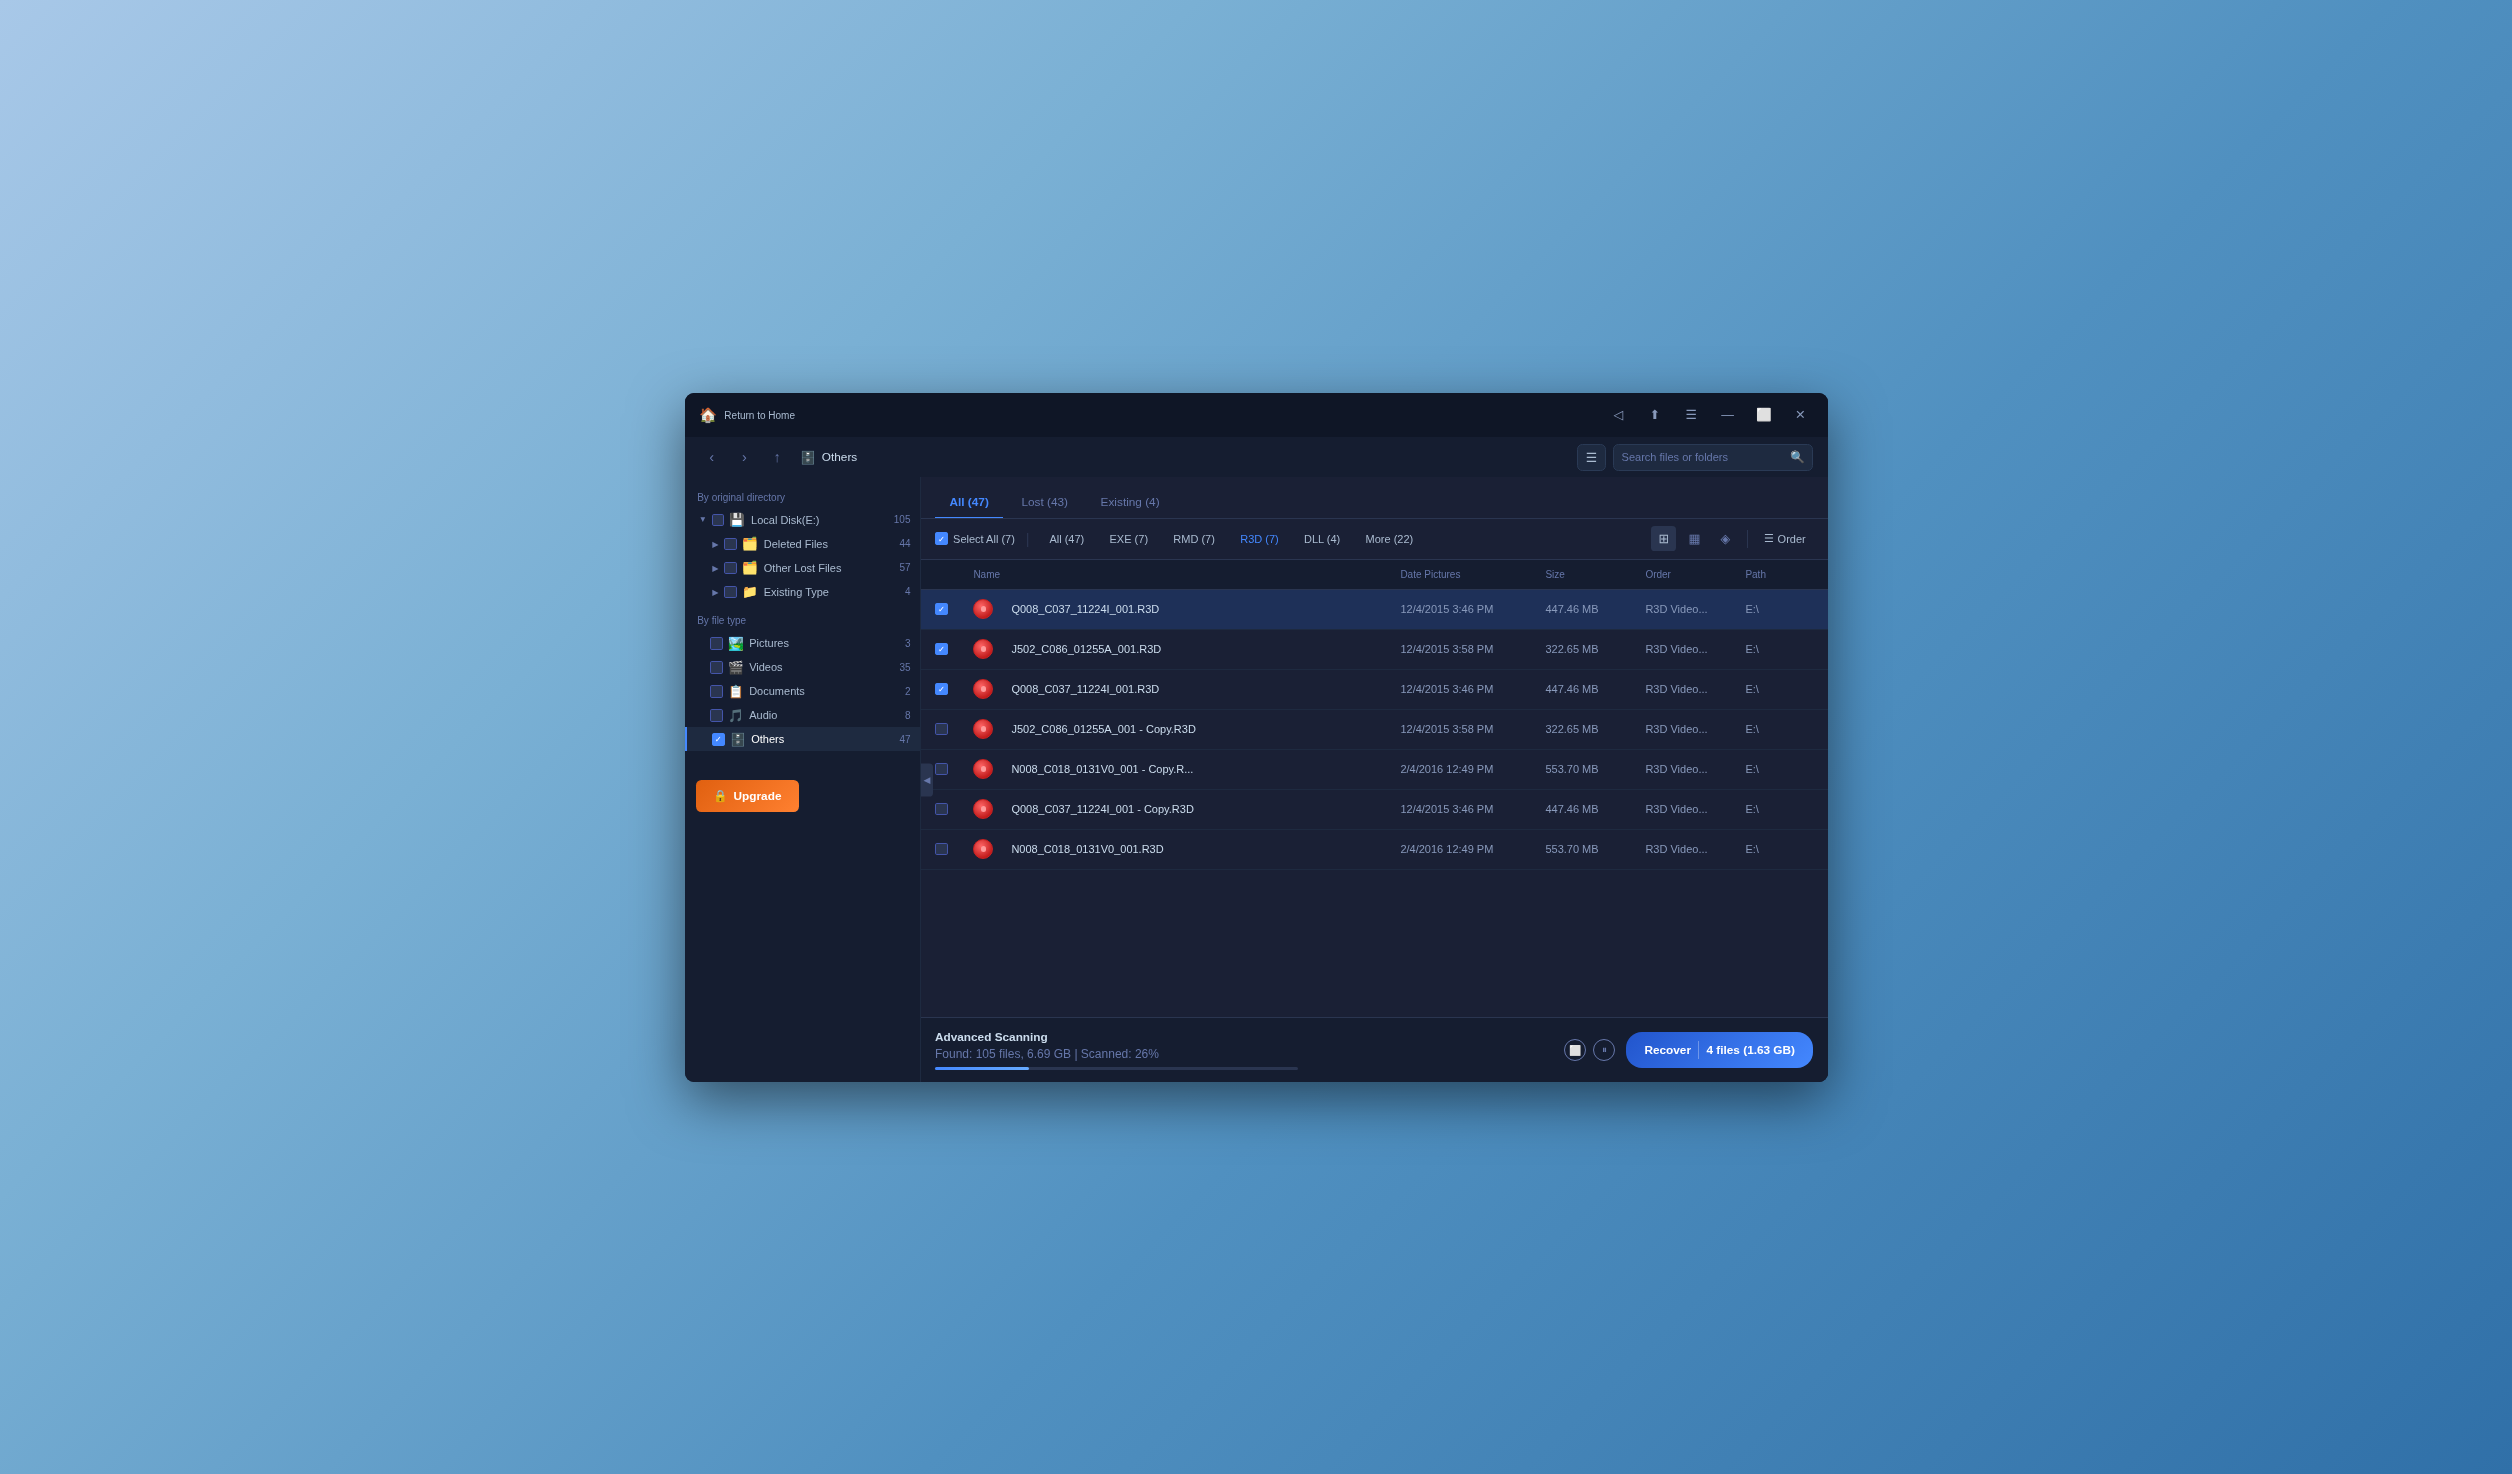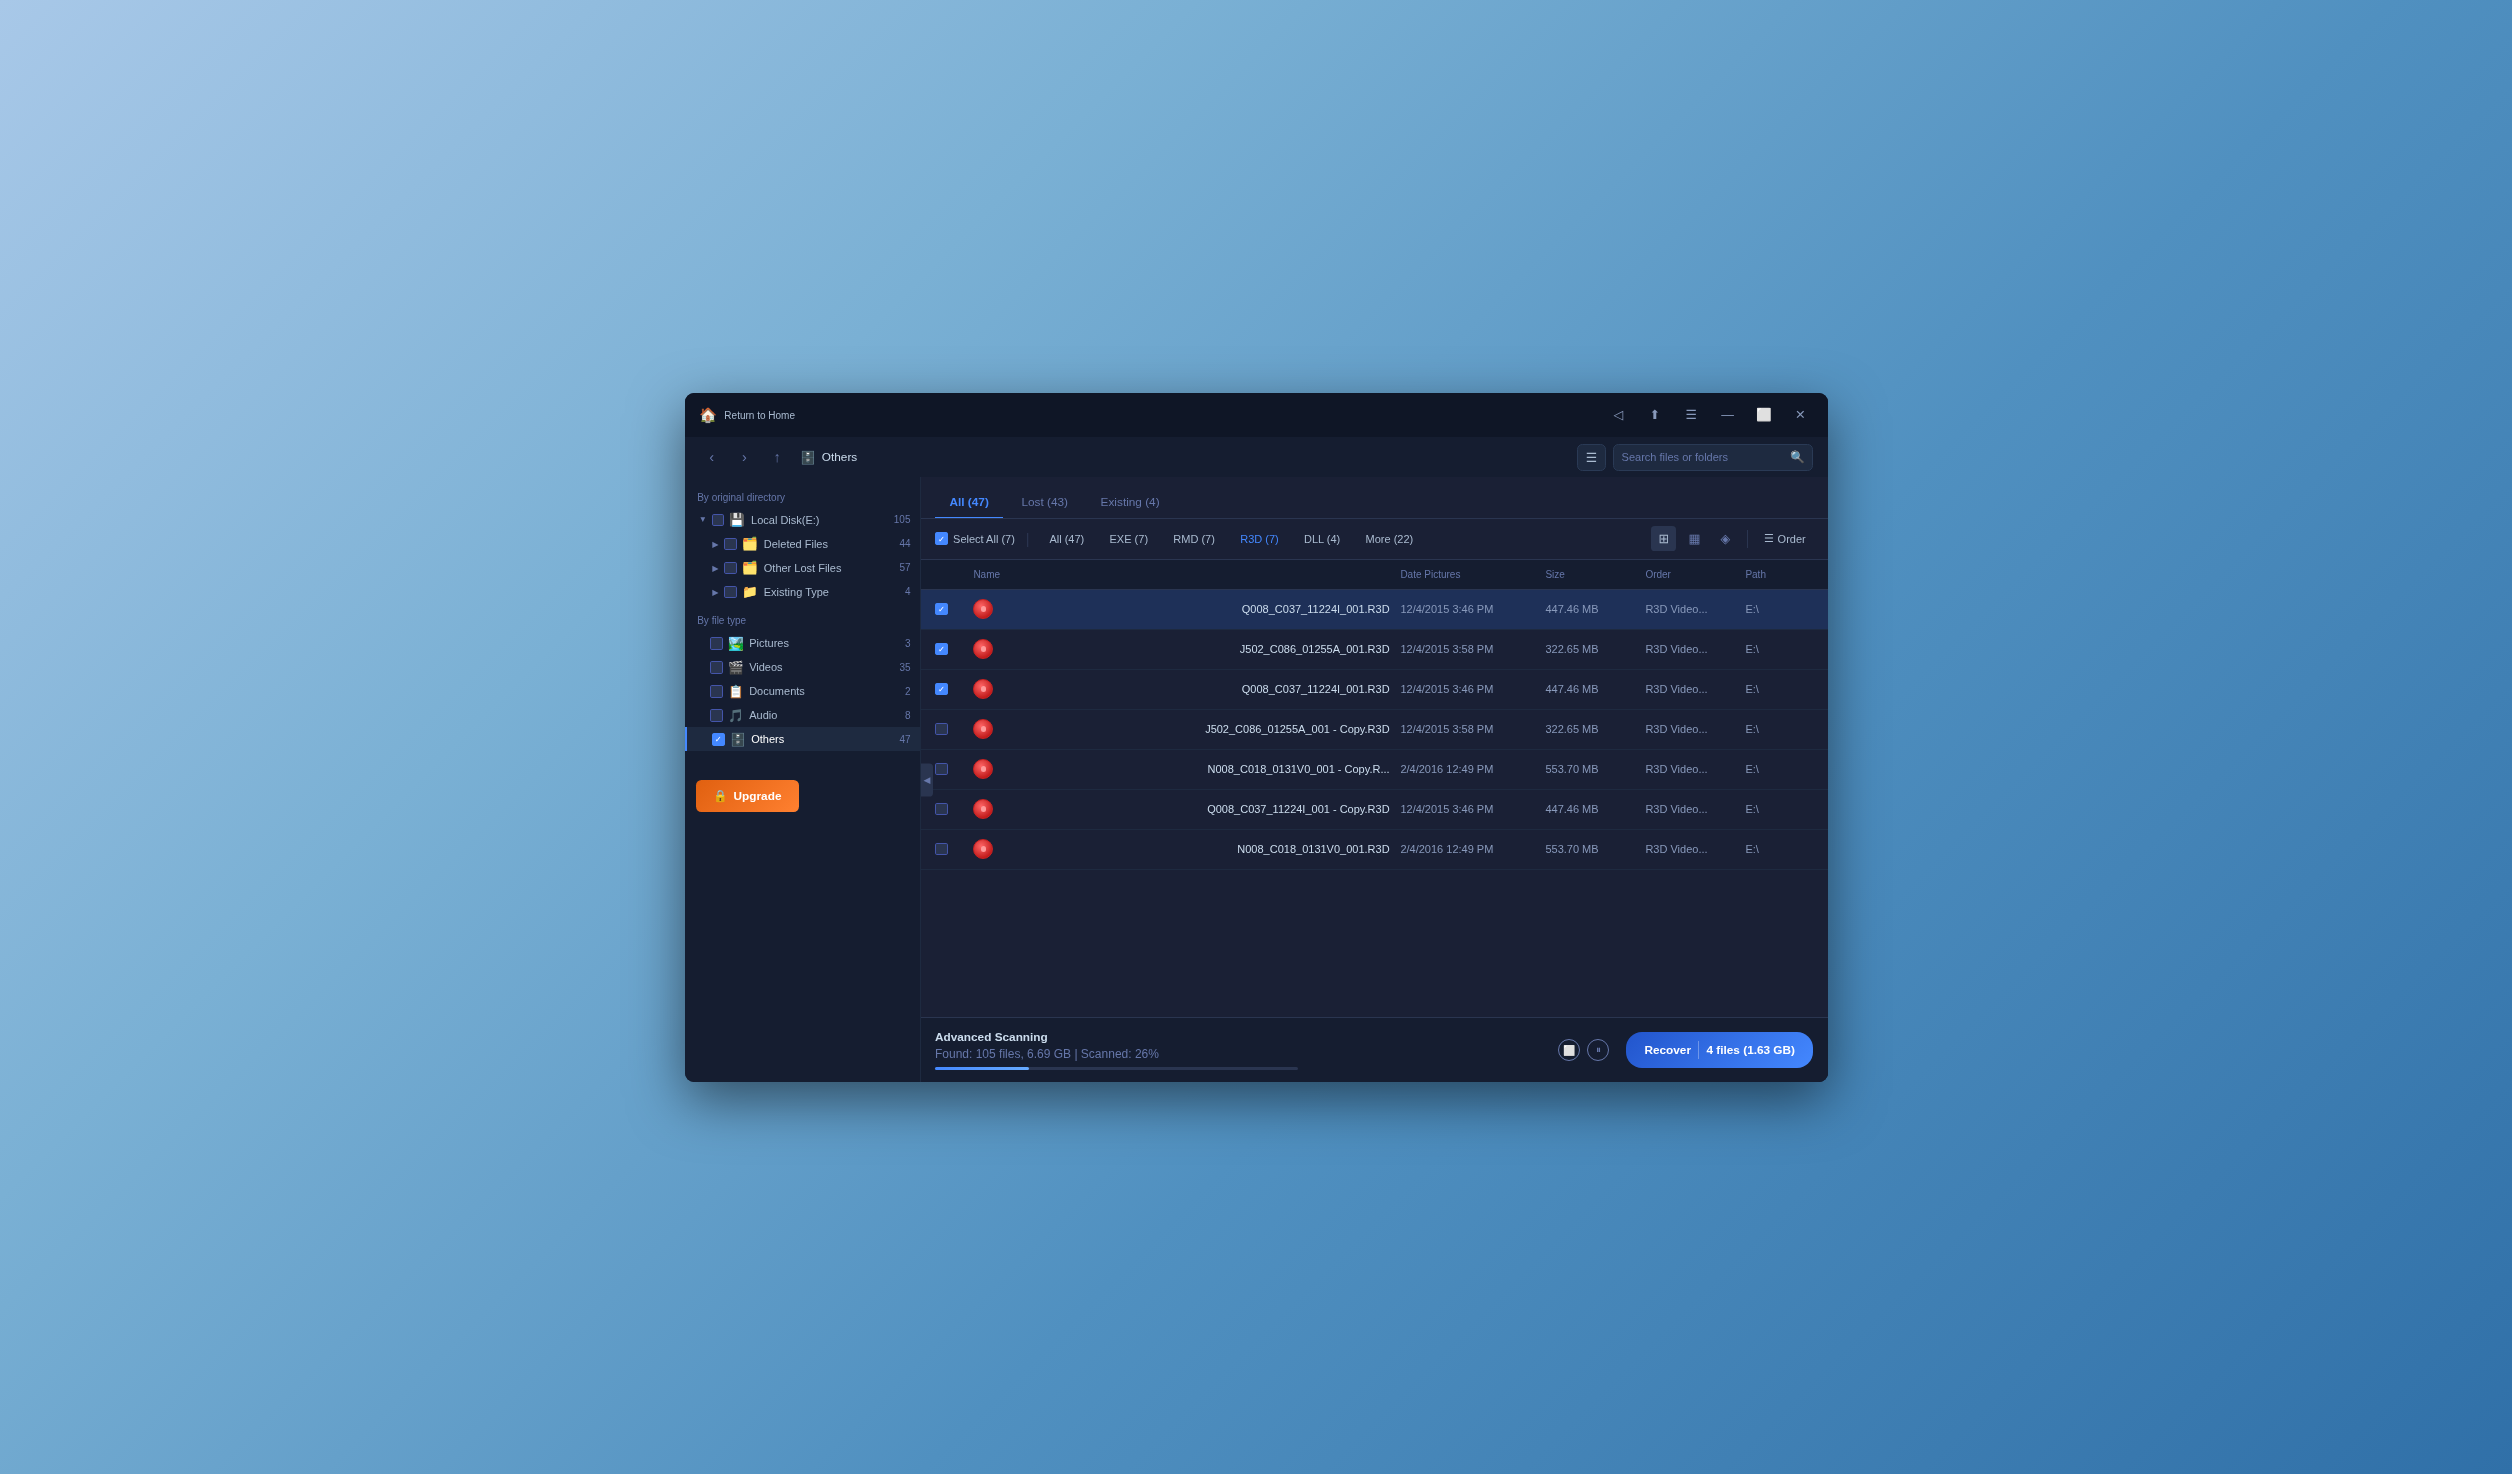--- a/index.html
+++ b/index.html
@@ -321,23 +321,22 @@
       flex-shrink: 0;
       display: flex;
       align-items: center;
       justify-content: center;
     }
     .row-checkbox.checked { background: #4488ff; border-color: #4488ff; }
     .row-checkbox.checked::after { content: '✓'; color: white; font-size: 8.2px; }
     .row-name {
       display: flex;
       align-items: center;
-      gap: 5px;
+      gap: 18px;
       padding: 3.6px 5.4px;
-      justify-content: space-between;
     }
     .file-icon {
       width: 20px;
       height: 20px;
       border-radius: 50%;
       background: radial-gradient(circle at 40% 35%, #ff6666, #aa0000);
       border: 1.8px solid #cc2222;
       flex-shrink: 0;
       display: flex;
       align-items: center;
@@ -363,21 +362,21 @@
     }
     
     .bottom-bar {
       background: #151d30;
       height: 65px;
       display: flex;
       align-items: center;
       padding: 0 14.5px;
       border-top: 0.9px solid #2a3550;
       flex-shrink: 0;
-      gap: 17px;
+      gap: 11px;
     }
     .scanning-info {
       flex: 1;
     }
     .scanning-title {
       color: #ccddee;
       font-size: 11.8px;
       font-weight: 600;
       margin-bottom: 3.6px;
     }

